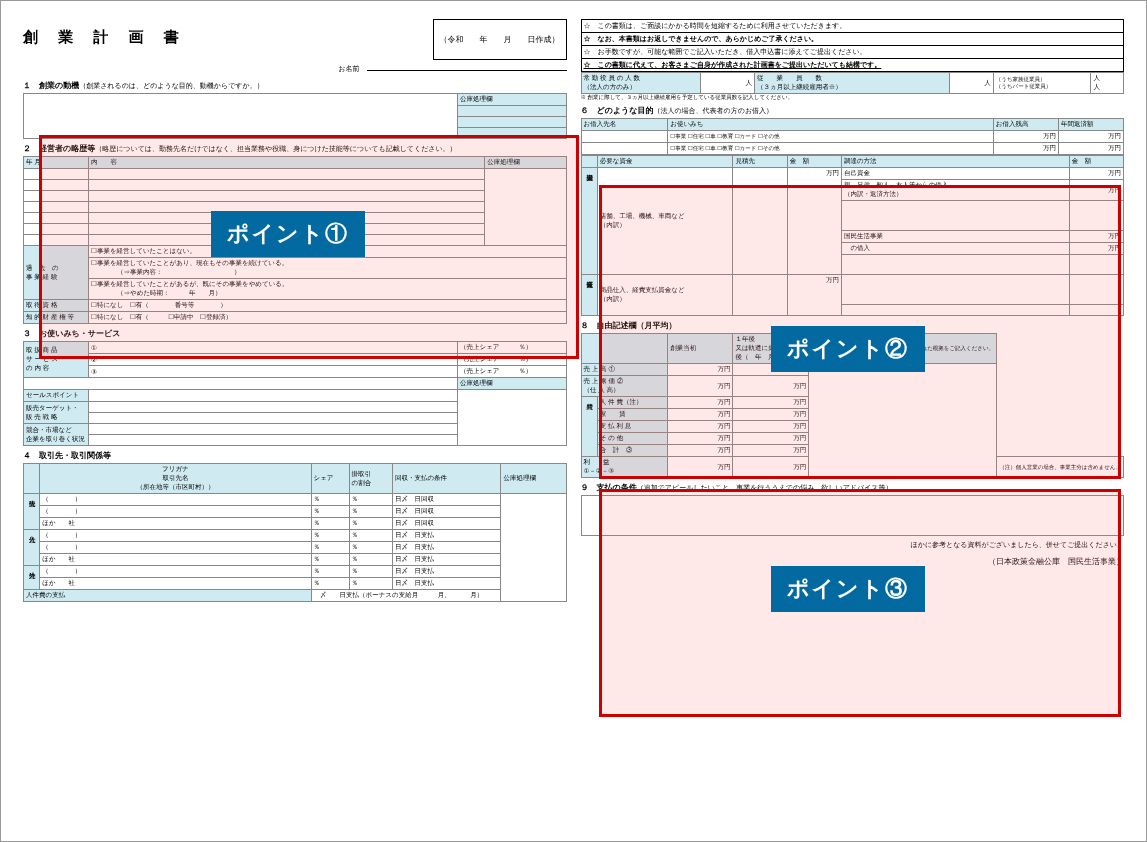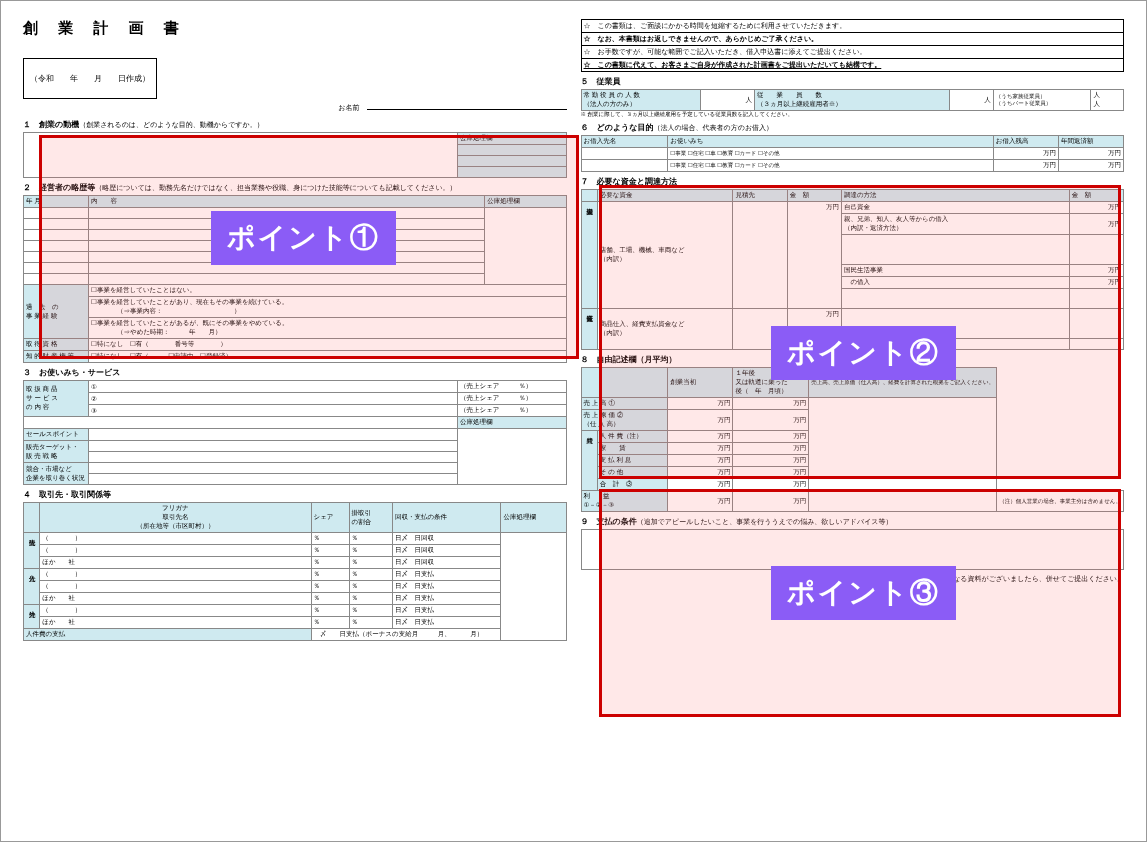--- a/index.html
+++ b/index.html
@@ -1,32 +1,32 @@
 <!DOCTYPE html>
 <html><head>
 <meta charset="utf-8">
 <style>
   * { box-sizing: border-box; margin: 0; padding: 0; }
   body { font-family: "MS Gothic", "Meiryo", sans-serif; font-size: 7px; background: #fff; color: #000; width: 1147px; height: 842px; position: relative; border: 1px solid #999; }
   .page { display: flex; gap: 14px; padding: 18px 22px; }
   .col { flex: 1; }
   .title-big { font-size: 15px; font-weight: bold; letter-spacing: 8px; }
-  .title-row { display: flex; align-items: baseline; gap: 10px; flex-direction: column; }
+  .title-row { display: flex; align-items: baseline; gap: 10px; }
   .date-box { border: 1px solid #000; padding: 14px 6px; font-size: 8px; }
   .name-line { text-align: right; margin: 4px 0 6px; }
   .name-line .und { display: inline-block; border-bottom: 1px solid #000; min-width: 200px; }
   .sec-hdr { font-size: 8px; font-weight: bold; margin: 4px 0 2px; }
   .sec-hdr .sub { font-weight: normal; font-size: 7px; }
   table { border-collapse: collapse; width: 100%; }
   td, th { border: 1px solid #888; padding: 1px 2px; font-size: 6.5px; font-weight: normal; height: 11px; }
   .bluecell { background: #cfeaf0; }
   .star-box td { border: 1px solid #000; font-size: 7px; }
   .star-box tr:last-child td { border-top: none; }
   .hl { position: absolute; background: rgba(255,100,100,0.15); border: 3px solid #c00; }
-  .point { position: absolute; background: #8b5cf6; color: #fff; font-size: 28px; font-weight: bold; padding: 8px 16px; letter-spacing: 2px; }
+  .point { position: absolute; background: #0369a1; color: #fff; font-size: 22px; font-weight: bold; padding: 8px 16px; letter-spacing: 2px; }
   .tiny { font-size: 5.5px; }
   .footer { text-align: right; font-size: 8px; margin-top: 6px; }
   .footer-note { text-align: right; font-size: 7px; margin-top: 4px; }
 </style>
 </head>
 <body>
 
 <div class="page">
 
 <div class="col">
@@ -246,21 +246,20 @@
           </tr>
     <tr>
             <td>☆　お手数ですが、可能な範囲でご記入いただき、借入申込書に添えてご提出ください。</td>
           </tr>
     <tr>
             <td style="font-weight:bold;text-decoration:underline">☆　この書類に代えて、お客さまご自身が作成された計画書をご提出いただいても結構です。</td>
           </tr>
   </tbody>
       </table>
 
-  <div class="sec-hdr"><span>５</span>　<span>従業員</span></div>
   <table>
     <tbody>
           <tr>
             <td class="bluecell" style="white-space:pre-line;width:22%">常 勤 役 員 の 人 数
 （法人の方のみ）</td>
             <td style="width:10%;text-align:right">人</td>
             <td class="bluecell" style="white-space:pre-line">従　　業　　員　　数
 （３ヵ月以上継続雇用者※）</td>
             <td style="width:8%;text-align:right">人</td>
             <td class="tiny" style="width:18%">
@@ -293,21 +292,20 @@
           </tr>
     <tr>
             <td></td>
             <td class="tiny">☐<span>事業</span> ☐<span>住宅</span> ☐<span>車</span> ☐<span>教育</span> ☐<span>カード</span> ☐<span>その他</span></td>
             <td style="text-align:right">万円</td>
             <td style="text-align:right">万円</td>
           </tr>
   </tbody>
       </table>
 
-  <div class="sec-hdr"><span>７</span>　<span>必要な資金と調達方法</span></div>
   <table>
     <tbody>
           <tr>
             <td class="bluecell" style="width:3%"></td>
             <td class="bluecell" style="width:25%">必要な資金</td>
             <td class="bluecell" style="width:10%">見積先</td>
             <td class="bluecell" style="width:10%">金　額</td>
             <td class="bluecell">調達の方法</td>
             <td class="bluecell" style="width:10%">金　額</td>
           </tr>
@@ -416,20 +414,21 @@
   <div class="sec-hdr"><span>９</span>　<span>支払の条件</span><span class="sub">（追加でアピールしたいこと、事業を行ううえでの悩み、欲しいアドバイス等）</span></div>
   <table>
         <tbody>
           <tr>
             <td style="height:40px"></td>
           </tr>
         </tbody>
       </table>
 
   <div class="footer-note">ほかに参考となる資料がございましたら、併せてご提出ください。</div>
+  <div class="footer">（日本政策金融公庫　国民生活事業）</div>
 </div>
 </div>
 
 <div class="hl" style="left:38px;top:134px;width:540px;height:224px"></div>
 <div class="hl" style="left:598px;top:184px;width:522px;height:294px"></div>
 <div class="hl" style="left:598px;top:488px;width:522px;height:228px"></div>
 <div class="point" style="left:210px;top:210px">ポイント①</div>
 <div class="point" style="left:770px;top:325px">ポイント②</div>
 <div class="point" style="left:770px;top:565px">ポイント③</div>
 

